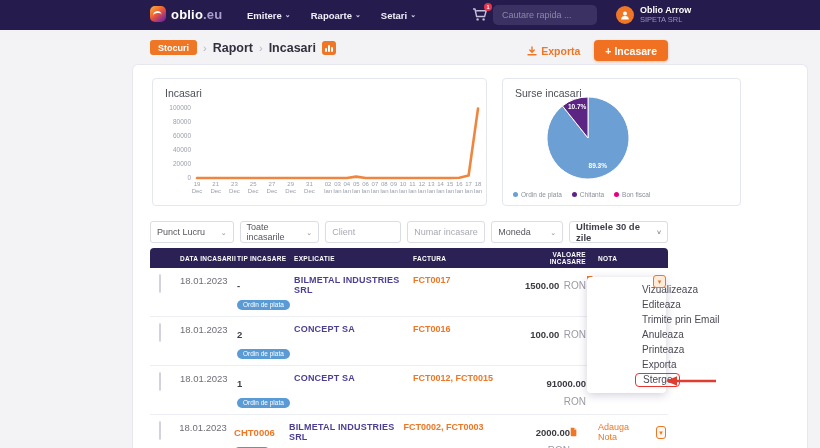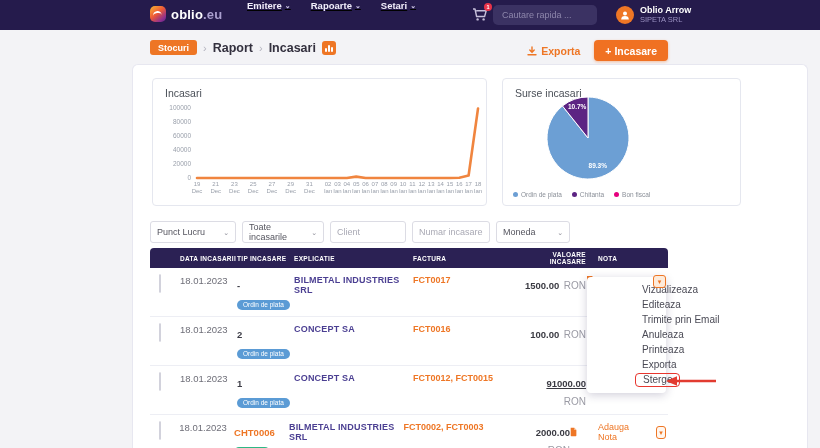--- a/index.html
+++ b/index.html
@@ -9,21 +9,21 @@
 
   
   .navbar { position:absolute; left:0; top:0; width:820px; height:30px; background:#251b4c; z-index:5; }
   .logo { position:absolute; left:150px; top:6px; display:flex; align-items:center; gap:5px; cursor:pointer; }
   .logo-mark { width:16px; height:16px; border-radius:5px;
     background:linear-gradient(140deg,#f7b733 0%,#ef5a36 45%,#8e2f8f 80%,#5b2483 100%); position:relative; }
   .logo-mark::after { content:""; position:absolute; left:3px; top:5px; width:9px; height:7px;
     border-top:2px solid #fff; border-radius:50%; transform:rotate(-8deg); }
   .logo-text { font-size:13px; color:#fff; font-weight:bold; letter-spacing:.2px; }
   .logo-text .lt { font-weight:bold; color:#a99fce; }
-  .nav-menu { position:absolute; left:247px; top:0; height:30px; display:flex; align-items:flex-start; gap:20px;text-decoration:underline; }
+  .nav-menu { position:absolute; left:247px; top:0; height:30px; display:flex; align-items:center; gap:20px; }
   .nav-item { display:flex; align-items:center; gap:3px; color:#f1eefb; font-size:9.5px; font-weight:bold; cursor:pointer; }
   .nav-item .chev { font-size:7px; color:#cfc9e6; line-height:6px; }
   .cart-wrap { position:absolute; left:472px; top:7px; width:18px; height:16px; cursor:pointer; }
   .cart-badge { position:absolute; right:-2px; top:-4px; min-width:8px; height:8px; padding:0 1px;
     background:#e8334a; color:#fff; border-radius:50%; font-size:5.5px; line-height:8px; text-align:center; font-weight:bold; }
   .search-box { position:absolute; left:493px; top:5px; width:104px; height:20px; background:#3b3263;
     border:none; border-radius:5px; color:#cfcadf; font-size:9px; padding:0 9px; outline:none;
     font-family:"Liberation Sans", sans-serif; }
   .search-box::placeholder { color:#8d86ab; }
   .avatar { position:absolute; left:616px; top:6px; width:18px; height:18px; border-radius:50%; background:#ee7625;
@@ -93,21 +93,21 @@
   .trow { display:flex; align-items:flex-start; min-height:33px; padding:7px 0 5px; border-bottom:1px solid #edeef4; background:#fff; }
   .row-check { width:12px; height:12px; border:1px solid #d2d2dc; border-radius:3px; background:#fff; cursor:pointer; margin-top:1px; }
   .cell-date { font-size:9.5px; color:#6e6e78; }
   .tip-val { font-size:9.5px; font-weight:bold; color:#3c3c46; }
   .tip-val.orange { color:#ee7625; }
   .badge { display:inline-block; font-size:6.5px; color:#fff; border-radius:7px; padding:1.5px 6px; margin-top:3px; white-space:nowrap; }
   .badge-blue { background:#5b9bd5; } .badge-green { background:#2eb885; }
   .cell-client { font-size:9px; font-weight:bold; color:#4b3f92; letter-spacing:.2px; }
   .cell-fact { font-size:9px; font-weight:bold; color:#ee7625; display:flex; align-items:center; gap:4px; flex-wrap:wrap; }
   .amount { font-size:9.5px; font-weight:bold; color:#3a3a42; }
-  .amount.u { text-decoration:underline; }
+  .amount.u { }
   .cur { font-size:10px; color:#9a9aa4; font-weight:normal; }
   .nota-cell { display:flex; align-items:center; gap:21px; padding-left:0 !important; position:relative; }
   .add-note { font-size:9px; color:#ee7625; cursor:pointer; }
   .trigger { width:13px; height:13px; border:1.5px solid #ee7625; border-radius:3px; background:#fff6ee; color:#ee7625;
     font-size:7px; display:flex; align-items:center; justify-content:center; cursor:pointer; margin-left:auto; margin-right:2px; line-height:7px; }
   .trigger.active { position:relative; z-index:40; background:#fdebdb; }
 
   
   .context-menu { position:absolute; left:587px; top:277px; width:79px; background:#fff; border-radius:4px;
     box-shadow:0 2px 10px rgba(40,30,80,.22); padding:5px 0; z-index:30; }
@@ -331,20 +331,24 @@
     <div class="fbox w2">
         <span>Toate incasarile</span>
         <span class="chev">⌄</span>
       </div>
     <input class="finput w3" type="text" placeholder="Client" style="">
     <input class="finput w4" type="text" placeholder="Numar incasare" style="">
     <div class="fbox w5">
         <span>Moneda</span>
         <span class="chev">⌄</span>
       </div>
+    <div class="fbox period">
+        <span>Ultimele 30 de zile</span>
+        <span class="chev">˅</span>
+      </div>
   </div>
 
   <div class="table">
     <div class="thead">
       <div class="c-check"><span class="hd-check"></span></div>
       <div class="c-date">DATA INCASARII</div>
       <div class="c-tip">TIP INCASARE</div>
       <div class="c-expl">EXPLICATIE</div>
       <div class="c-fact">FACTURA</div>
       <div class="c-val">VALOARE INCASARE</div>

